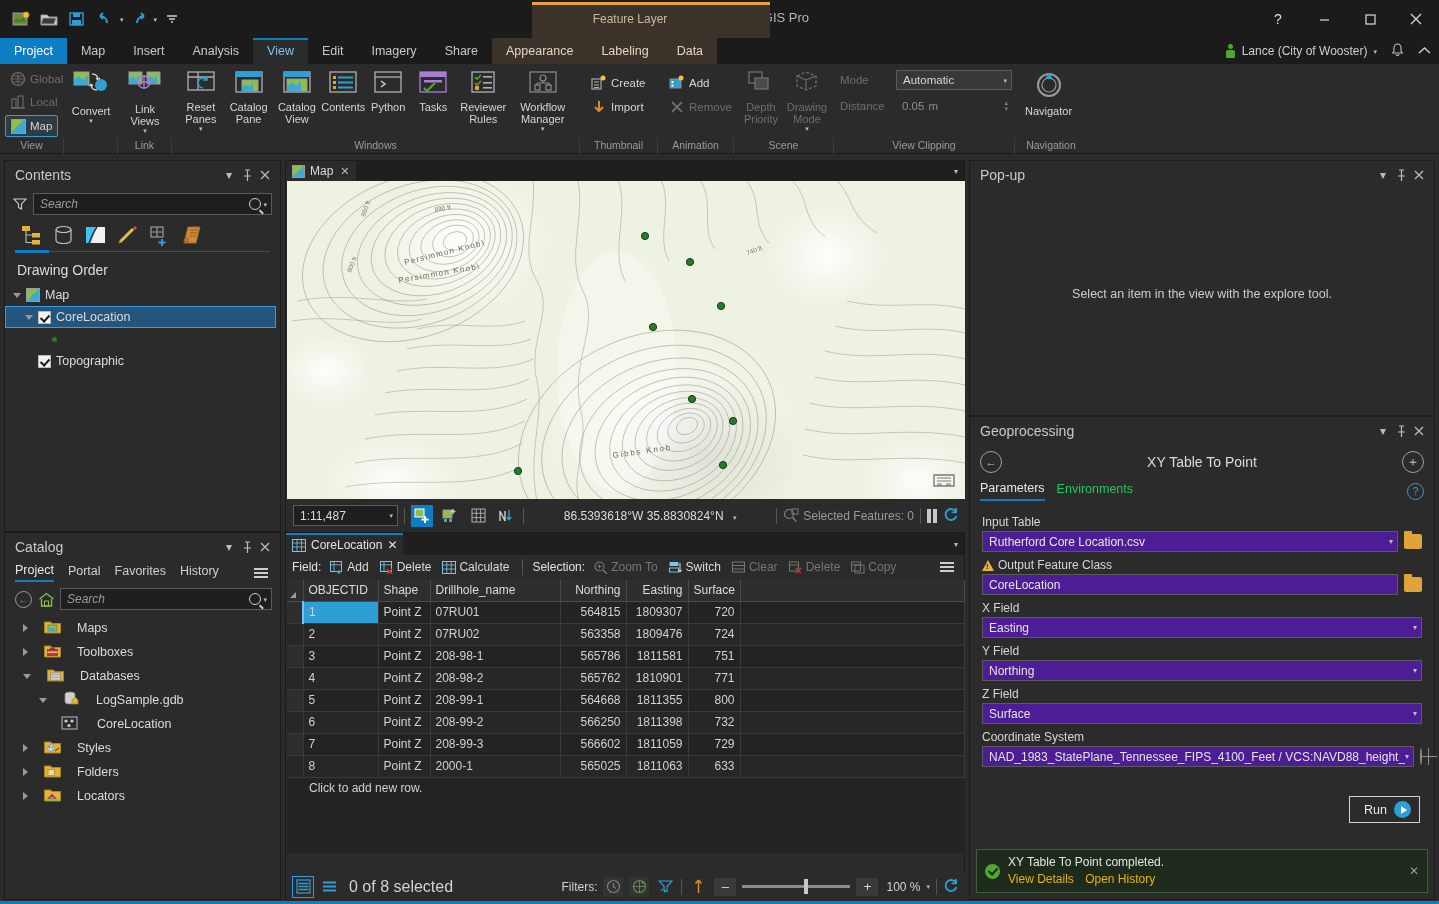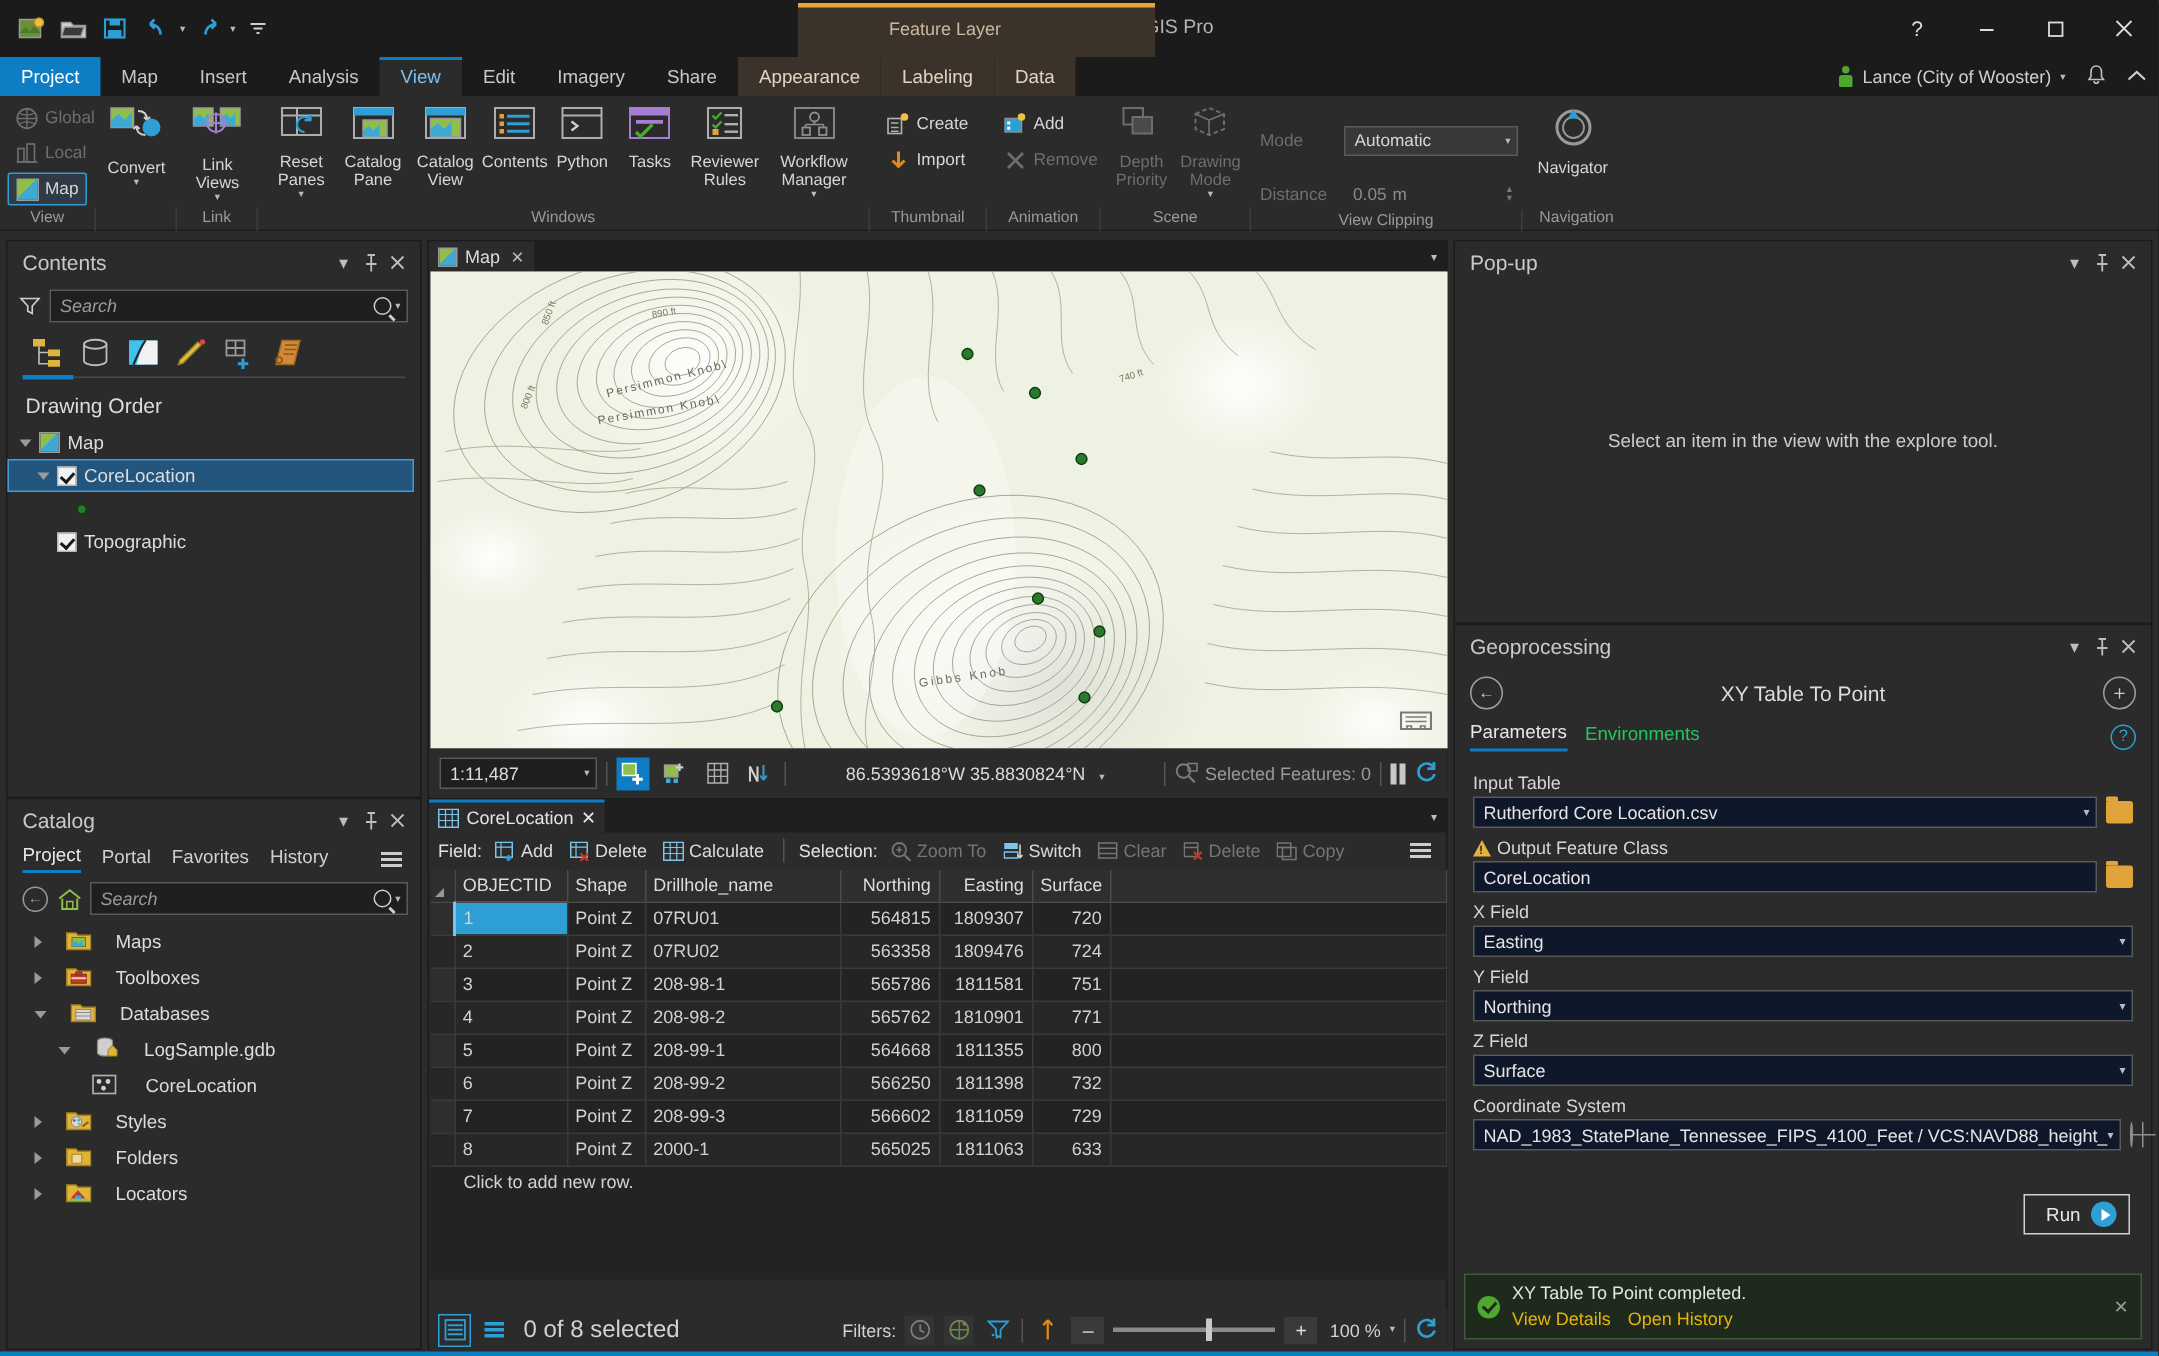--- a/index.html
+++ b/index.html
@@ -224,21 +224,21 @@
   .gp-tabs { display:flex; align-items:center; gap:12px; padding:2px 10px 0 10px; font-size:12.5px; }
   .gp-tab { color:#22c55e; padding-bottom:4px; }
   .gp-tab.active { color:#e8e8e8; border-bottom:2px solid #0d7dc4; }
   .gp-help { margin-left:auto; width:17px;height:17px;border:1.5px solid #2e9fd4;border-radius:50%;color:#2e9fd4;display:flex;align-items:center;justify-content:center;font-size:11px; }
   .gp-body { padding:8px 12px 0 12px; }
   .gp-label { font-size:12px; color:#d6d6d6; margin:6px 0 2px 0; display:flex; align-items:center; gap:4px; }
   .warn-tri { width:0;height:0;border-left:6px solid transparent;border-right:6px solid transparent;border-bottom:11px solid #e3b23c; position:relative; }
   .warn-tri::after { content:"!"; position:absolute; left:-2px; top:2px; font-size:8px; color:#2b2b2b; font-weight:bold; }
   .gp-field-row { display:flex; align-items:center; gap:6px; }
   .gp-input {
-    flex:1; height:21px; background:#0f172a; border:1px solid #5a5a5a;
+    flex:1; height:21px; background:#4c1d95; border:1px solid #5a5a5a;
     display:flex; align-items:center; padding:0 4px 0 6px; font-size:12px; color:#e4e4e4;
   }
   .gp-input .val { flex:1; overflow:hidden; white-space:nowrap; }
   .gp-input .dd { font-size:8px; color:#bbb; }
   .folder-btn { width:18px; height:15px; background:#e0a33a; border-radius:1px 2px 2px 2px; position:relative; }
   .folder-btn::before { content:""; position:absolute; left:0; top:-3px; width:8px; height:3px; background:#e0a33a; border-radius:1px 1px 0 0;}
   .globe-btn { width:17px;height:17px;border:1.5px solid #8e8e8e;border-radius:50%;position:relative; }
   .globe-btn::before{content:"";position:absolute;left:7px;top:-1px;width:1px;height:17px;background:#8e8e8e;}
   .globe-btn::after{content:"";position:absolute;left:-1px;top:7px;width:17px;height:1px;background:#8e8e8e;}
   .run-row { position:absolute; right:14px; bottom:76px; }
@@ -588,21 +588,21 @@
               </svg>
           </span>
           <span style="white-space:pre-line;">Drawing Mode</span>
           <span class="caret">▾</span>
         </div>
       </div>
       <div class="rgroup-label">Scene</div>
     </div>
 
     <div class="rgroup" style="width:181px;">
-      <div class="rgroup-items" style="flex-direction:column; gap:16px; padding-top:20px;">
+      <div class="rgroup-items" style="flex-direction:column; gap:6px; padding-top:6px;">
         <div style="display:flex; align-items:center; gap:6px;">
           <span style="width:50px; font-size:11.5px; color:#6e6e6e;">Mode</span>
           <div style="width:116px;height:20px;background:#383838;border:1px solid #5a5a5a;display:flex;align-items:center;padding:0 4px 0 6px;font-size:11.5px;color:#d6d6d6;">
             <span style="flex:1;">Automatic</span>
             <span class="caret">▾</span>
           </div>
         </div>
         <div style="display:flex; align-items:center; gap:6px;">
           <span style="width:50px; font-size:11.5px; color:#6e6e6e;">Distance</span>
           <div style="width:116px;height:20px;display:flex;align-items:center;padding:0 4px 0 6px;font-size:11.5px;color:#8c8c8c;gap:4px;">

